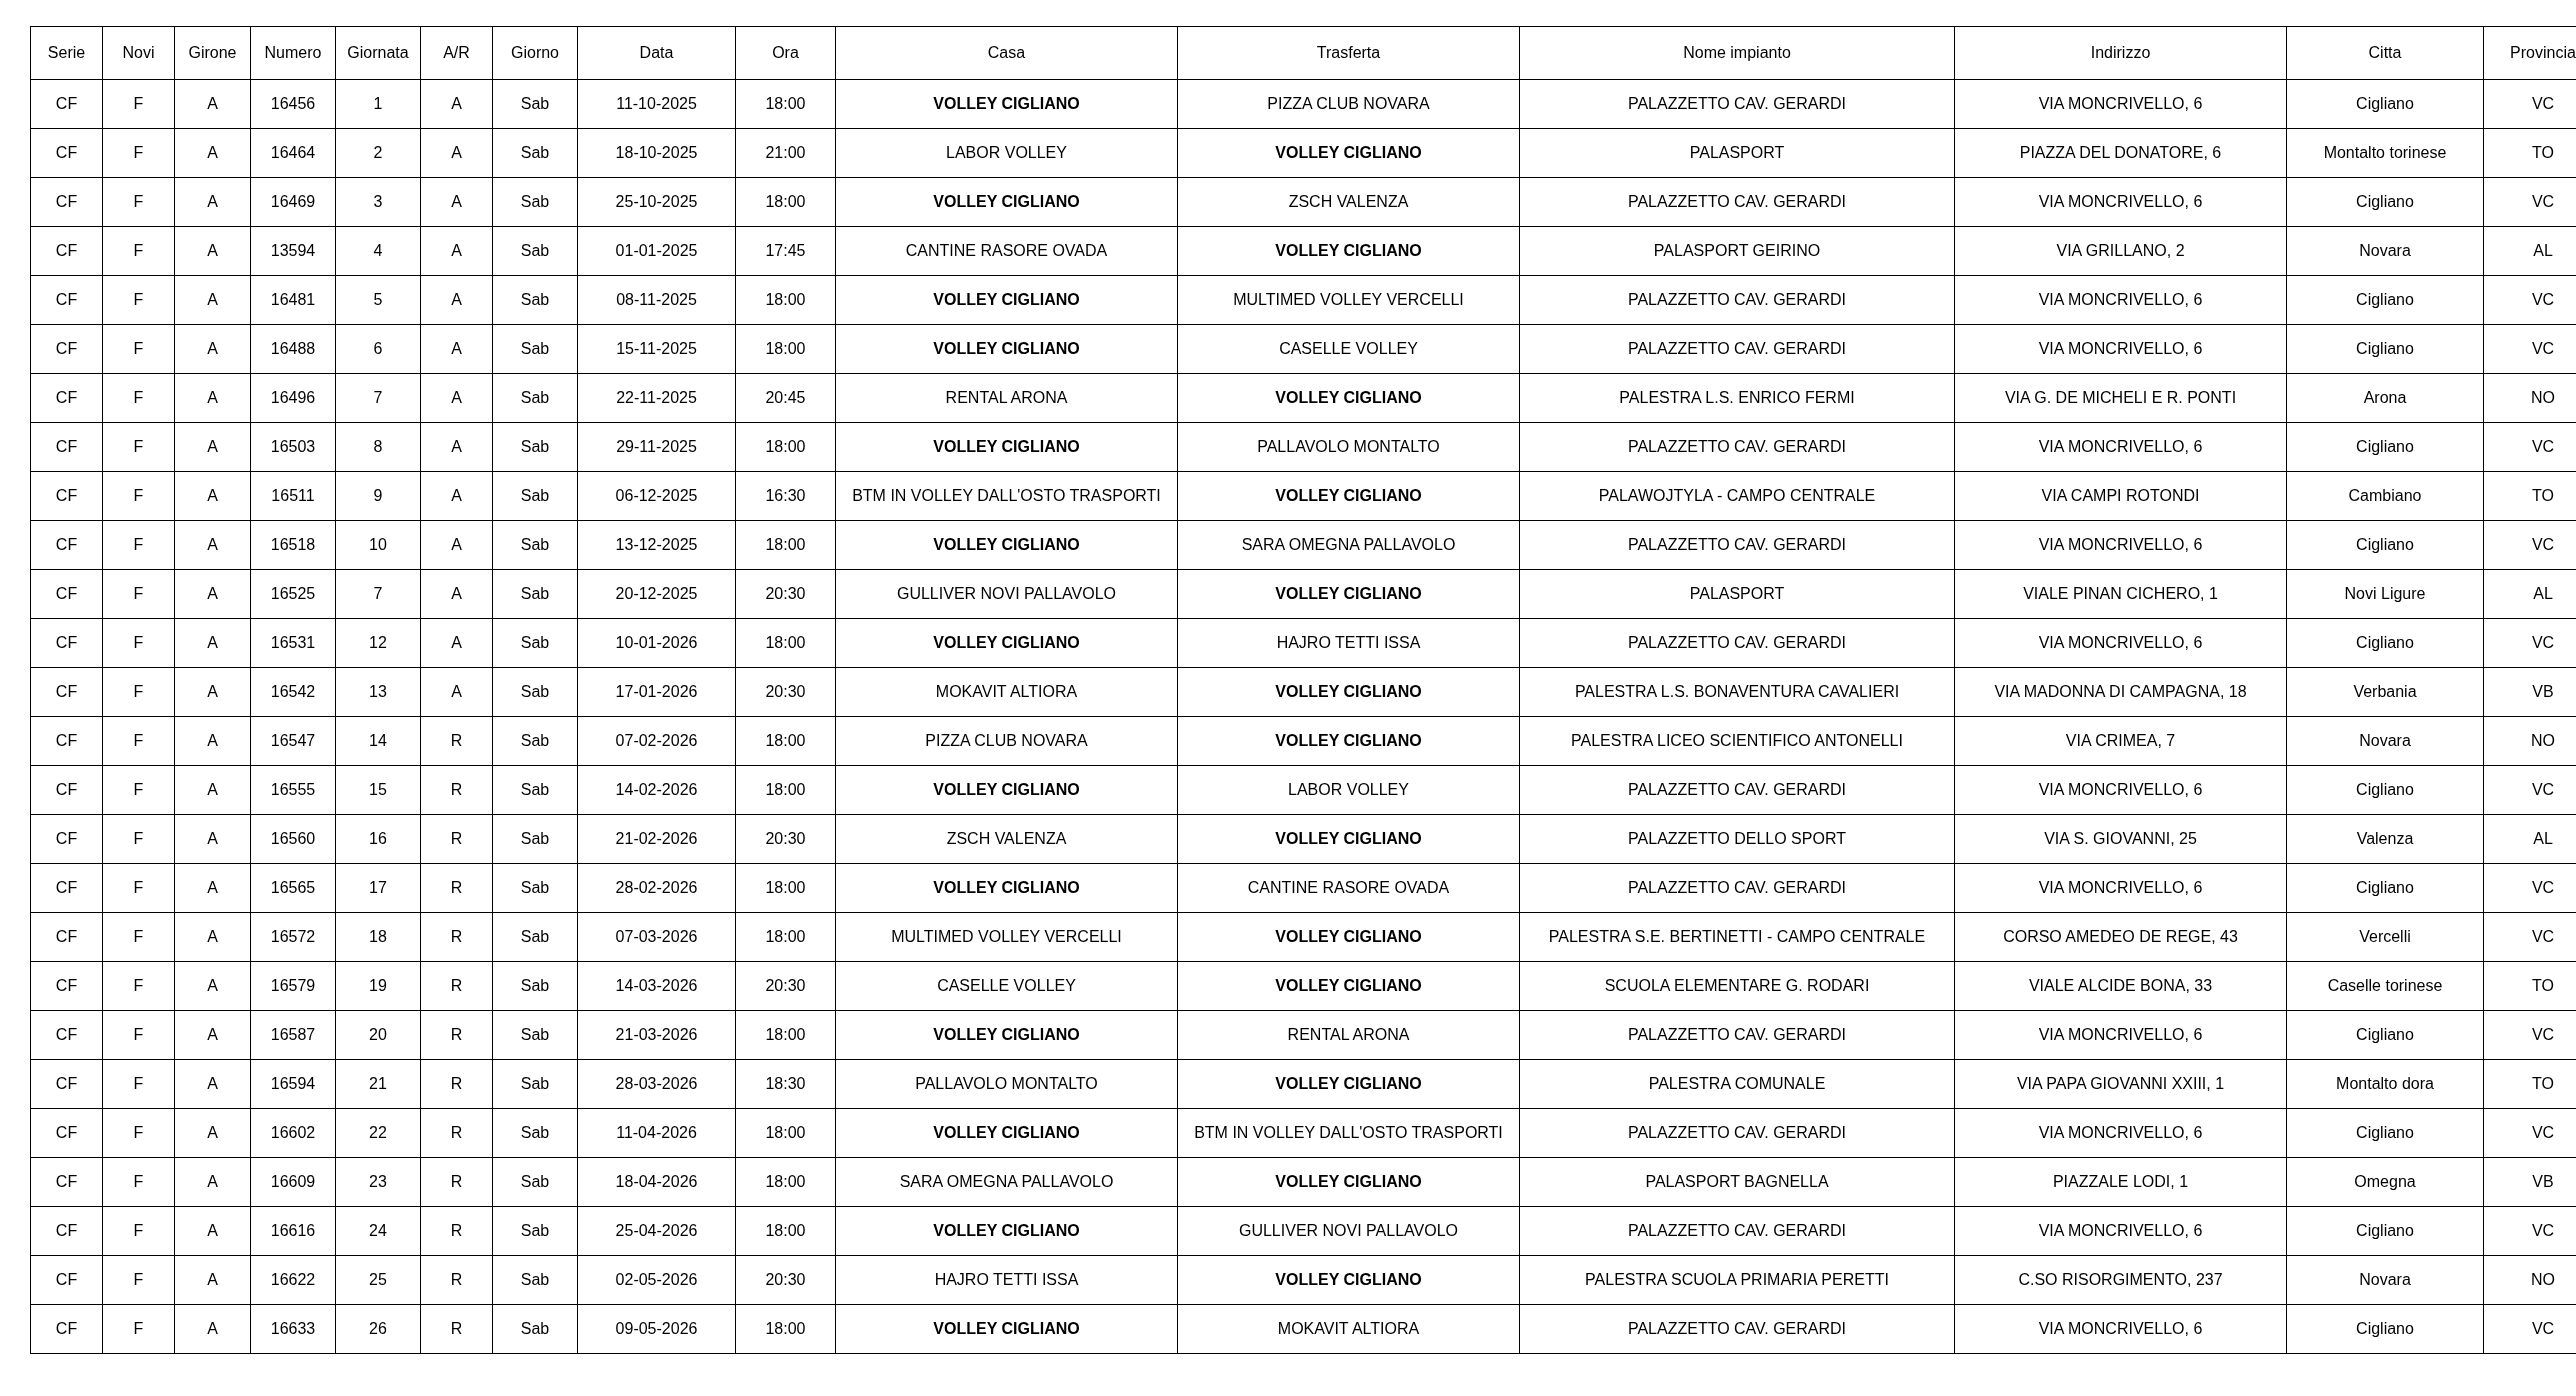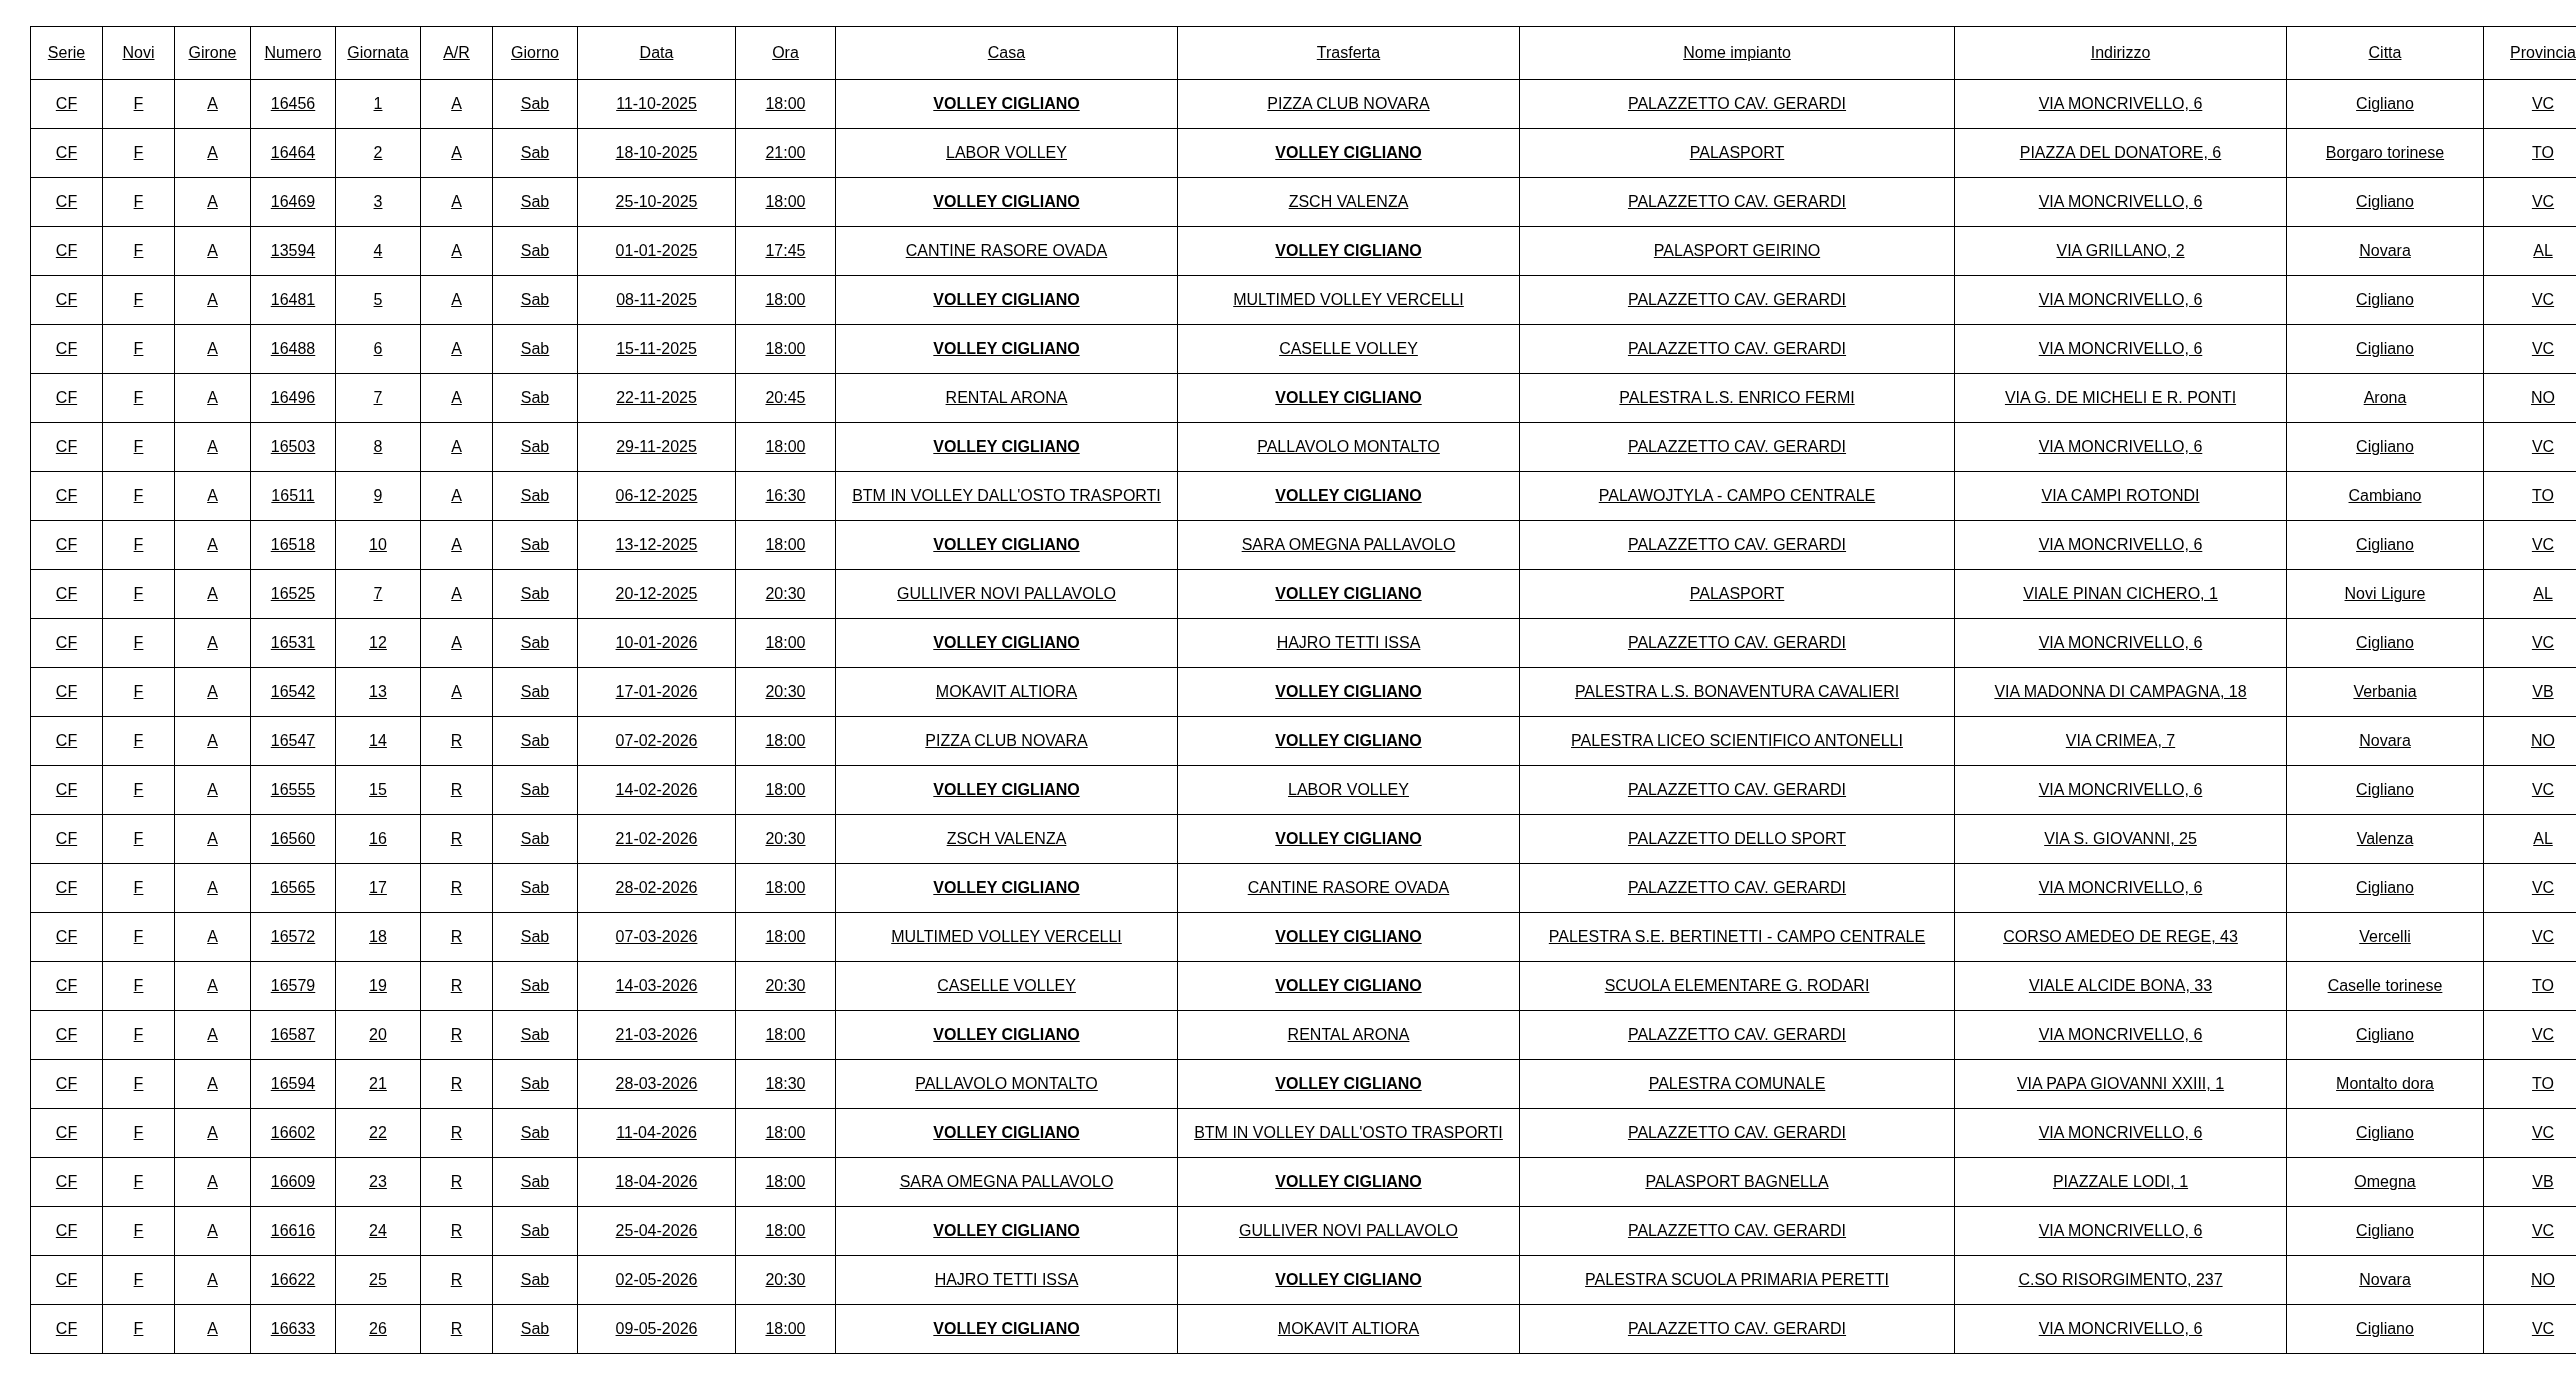--- a/index.html
+++ b/index.html
@@ -9,21 +9,20 @@
   }
   body {
     font-family: "Liberation Sans", sans-serif;
     width: 2576px;
     height: 1397px;
     overflow: hidden;
   }
   .sheet {
     padding: 26px 32px 0 30px;
     box-sizing: border-box;
-    text-decoration: underline;
   }
   table.schedule {
     border-collapse: collapse;
     table-layout: fixed;
     width: 2518px;
   }
   table.schedule th,
   table.schedule td {
     border: 1.4px solid #000000;
     text-align: center;
@@ -126,21 +125,21 @@
           <td>16464</td>
           <td>2</td>
           <td>A</td>
           <td>Sab</td>
           <td>18-10-2025</td>
           <td>21:00</td>
           <td>LABOR VOLLEY</td>
           <td class="bold">VOLLEY CIGLIANO</td>
           <td>PALASPORT</td>
           <td>PIAZZA DEL DONATORE, 6</td>
-          <td>Borgaro torinese</td>
+          <td>Montalto torinese</td>
           <td>TO</td>
         </tr>
         <tr>
           <td>CF</td>
           <td>F</td>
           <td>A</td>
           <td>16469</td>
           <td>3</td>
           <td>A</td>
           <td>Sab</td>

